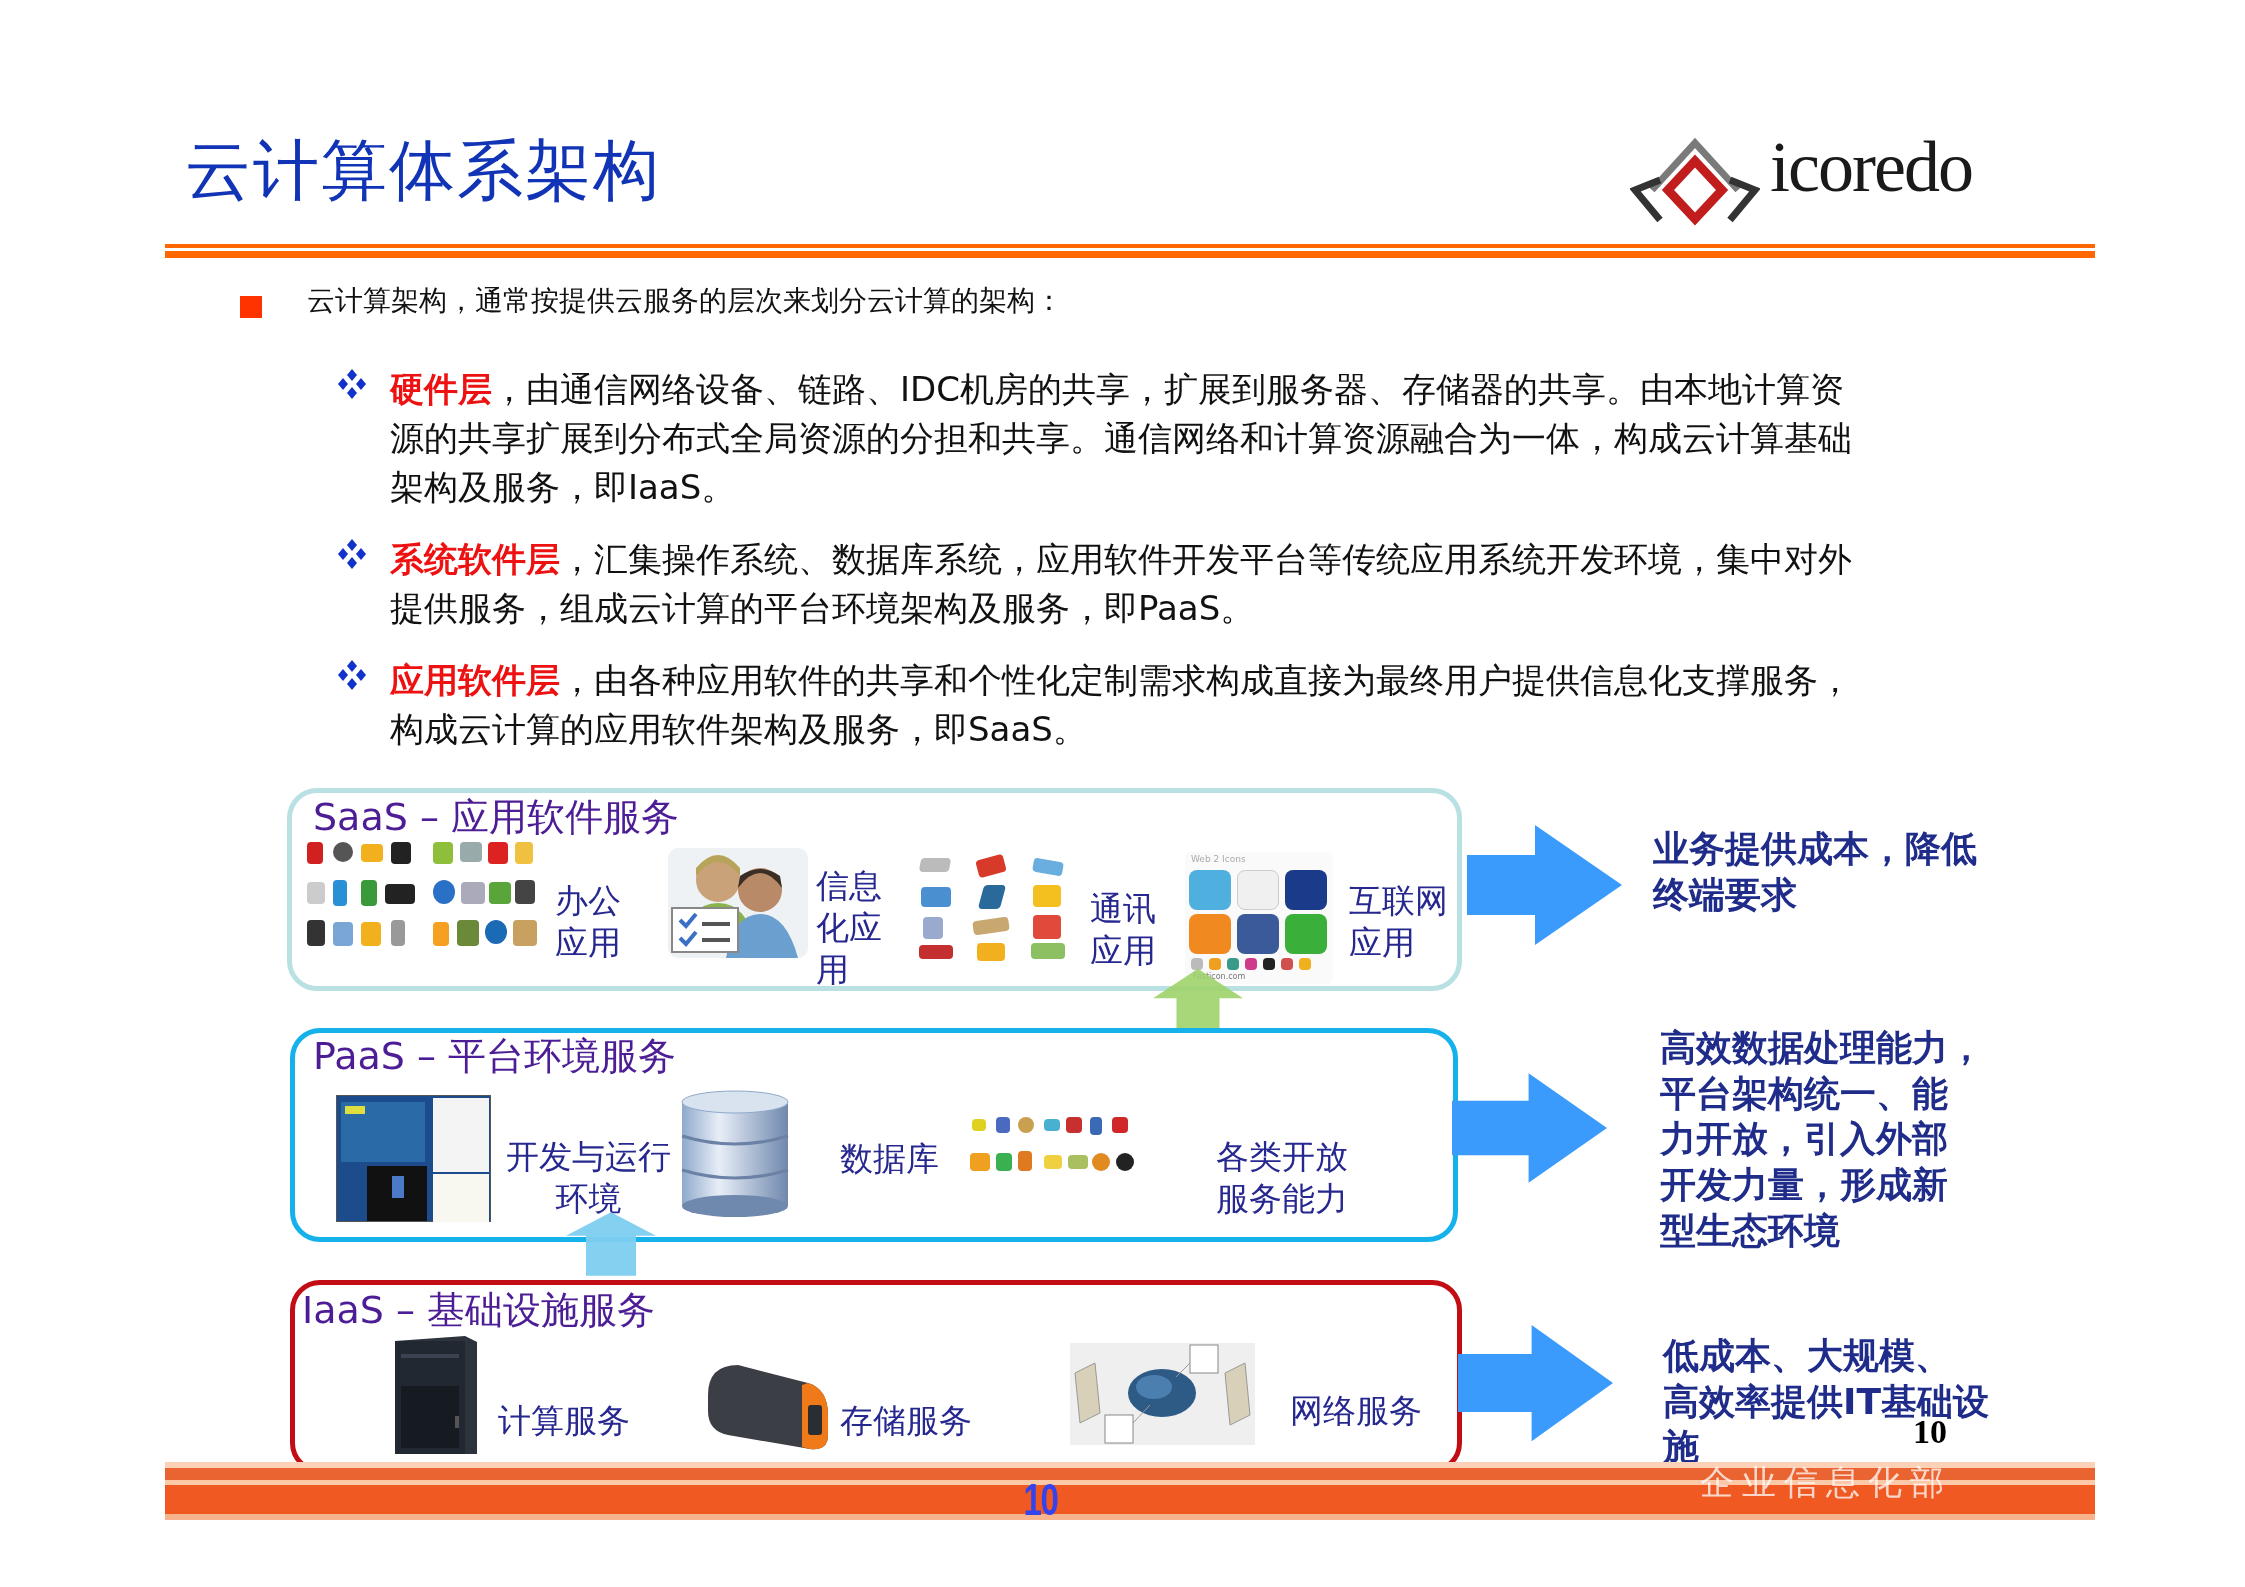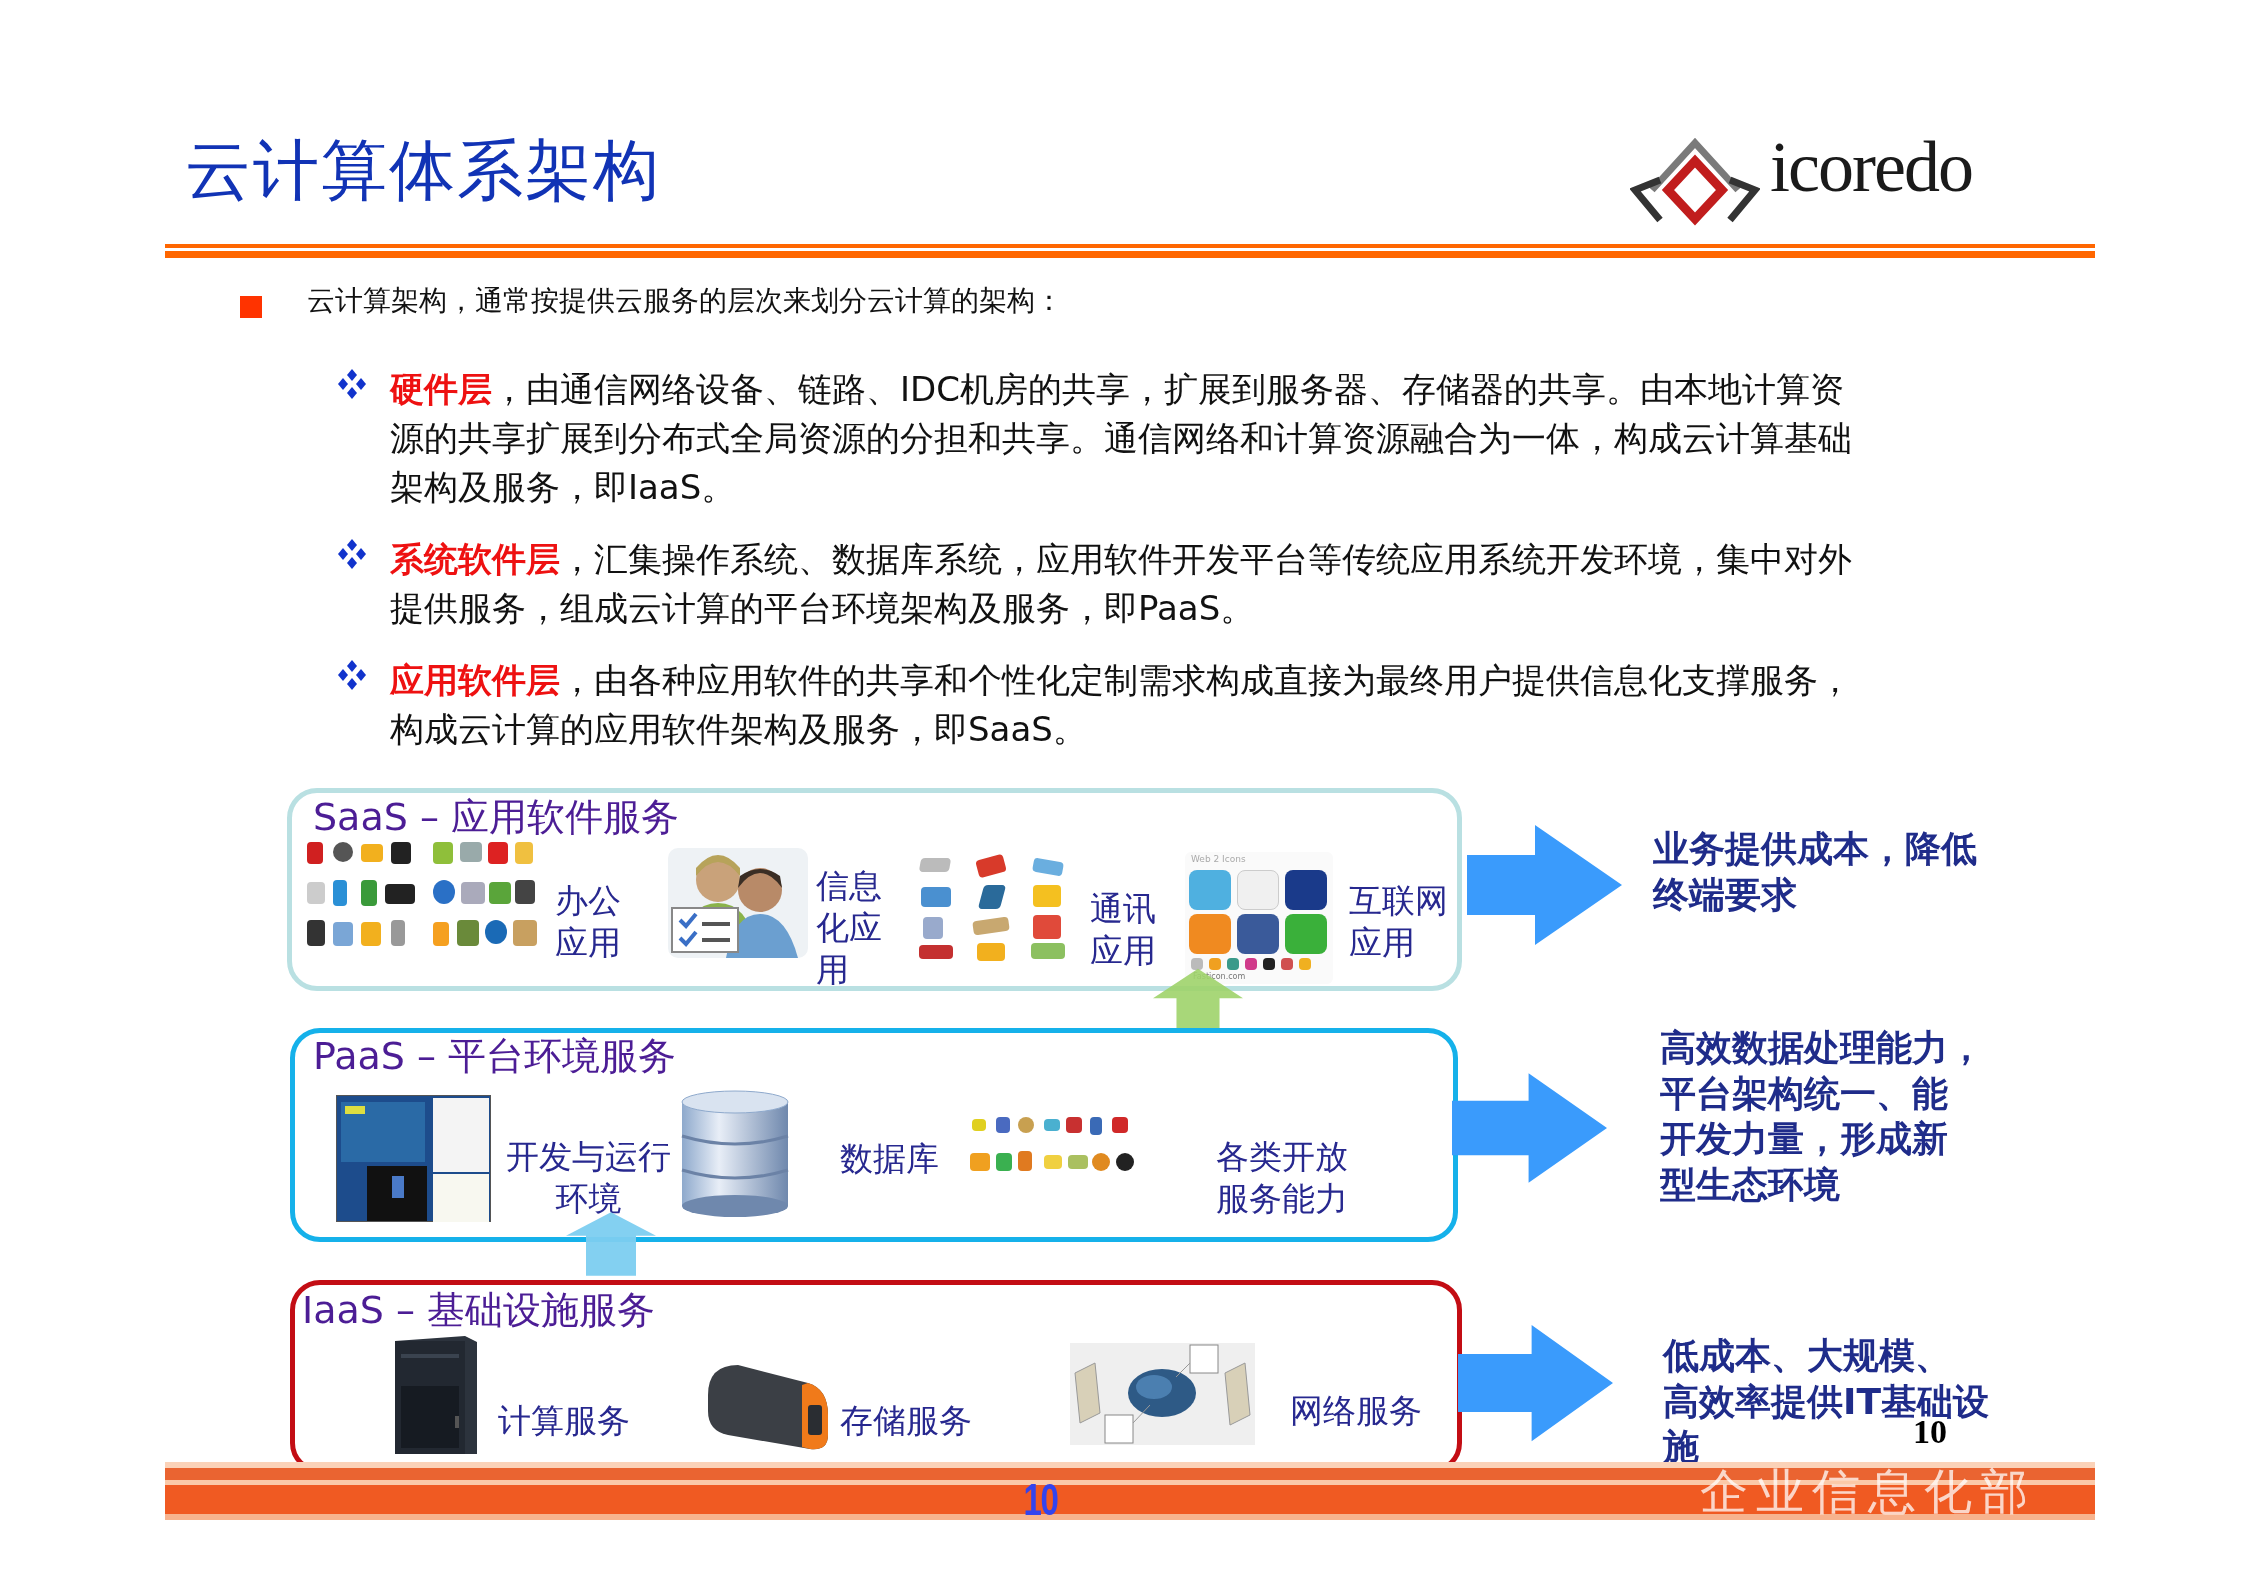--- a/index.html
+++ b/index.html
@@ -46,21 +46,21 @@
   
   .right-arrow { width: 155px; height: 120px; }
 
   
   .up-arrow { width: 90px; }
 
   
   .footer-bar { left: 165px; top: 1462px; width: 1930px; height: 58px;
     background: linear-gradient(to bottom, #fbd2b8 0px, #fbd2b8 6px, #ea6431 6px, #ea6431 18px, #fbc9a8 18px, #fbc9a8 23px, #f05a22 23px, #f05a22 52px, #f7b38e 52px, #f7b38e 58px); }
   .footer-num { left: 1018px; top: 1475px; font-size: 44px; font-weight: bold; color: #3344ee; font-family: "Liberation Sans", sans-serif; transform: scaleX(0.75); letter-spacing: -2px; }
-  .footer-org { left: 1700px; top: 1460px; font-size: 48px; color: #fff; opacity: 0.75; letter-spacing: 8px; }
+  .footer-org { left: 1700px; top: 1460px; font-size: 34px; color: #fff; opacity: 0.75; letter-spacing: 8px; }
   .page-num { left: 1913px; top: 1413px; font-size: 34px; font-weight: bold; color: #000; font-family: "Liberation Serif", serif; }
 
   
   .img { position: absolute; }
   .iconcell { position: absolute; border-radius: 4px; }
 </style>
 </head>
 <body>
 
 <div class="abs title">云计算体系架构</div>
@@ -284,20 +284,21 @@
   <div>各类开放</div>
   <div>服务能力</div>
 </div>
 
 <svg class="abs right-arrow" style="left:1452px;top:1068px;" width="170" height="120" viewBox="0 0 170 120">
   <polygon points="0,30 84,30 84,0 170,60 84,120 84,90 0,90" fill="#3a9bfc"></polygon>
 </svg>
 <div class="abs outcome" style="left:1660px;top:1028px;font-family:Liberation Mono, monospace;">
   <div>高效数据处理能力，</div>
   <div>平台架构统一、能</div>
+  <div>力开放，引入外部</div>
   <div>开发力量，形成新</div>
   <div>型生态环境</div>
 </div>
 
 <svg class="abs up-arrow" style="left:566px;top:1206px;" width="108" height="76" viewBox="0 0 108 76">
   <polygon points="54,0 108,28 84,28 84,76 24,76 24,28 0,28" fill="#7ccdf0" opacity="0.95"></polygon>
 </svg>
 
 <div class="abs layer iaas-box"></div>
 <div class="abs layer-title" style="left:302px;top:1290px;">

